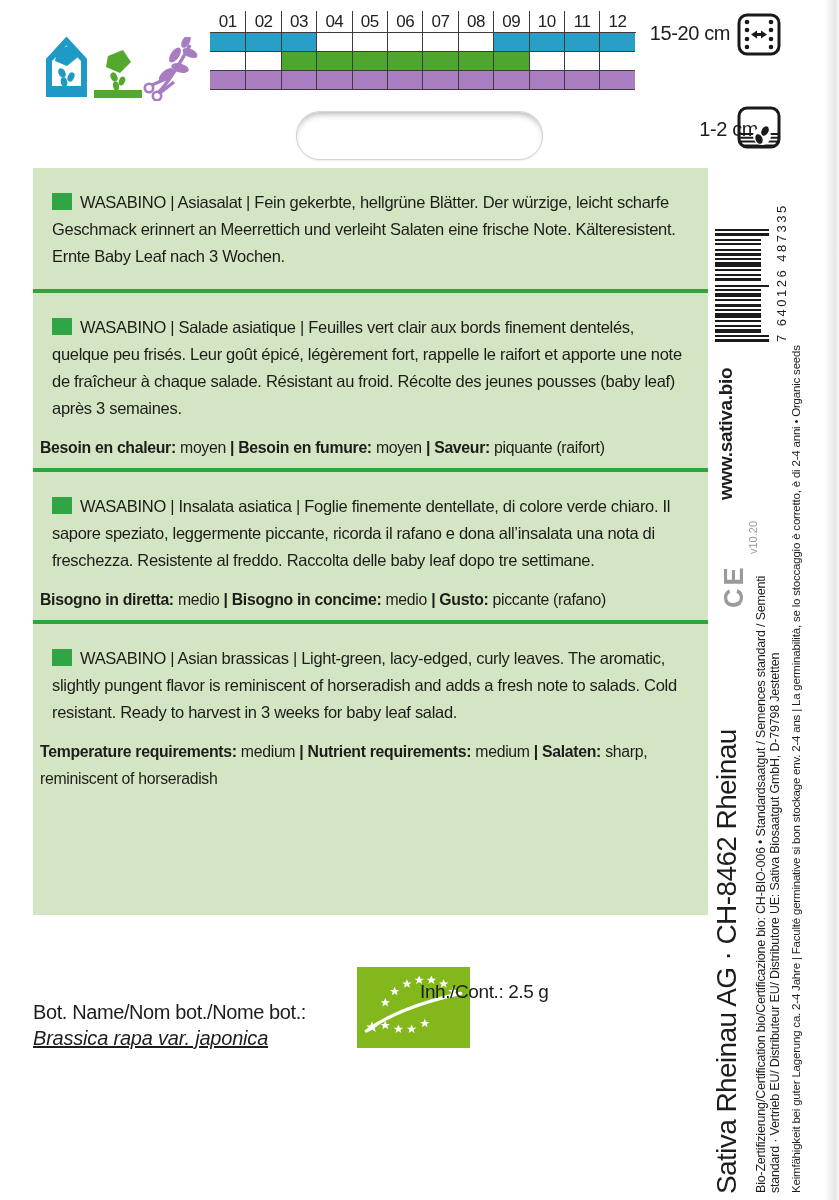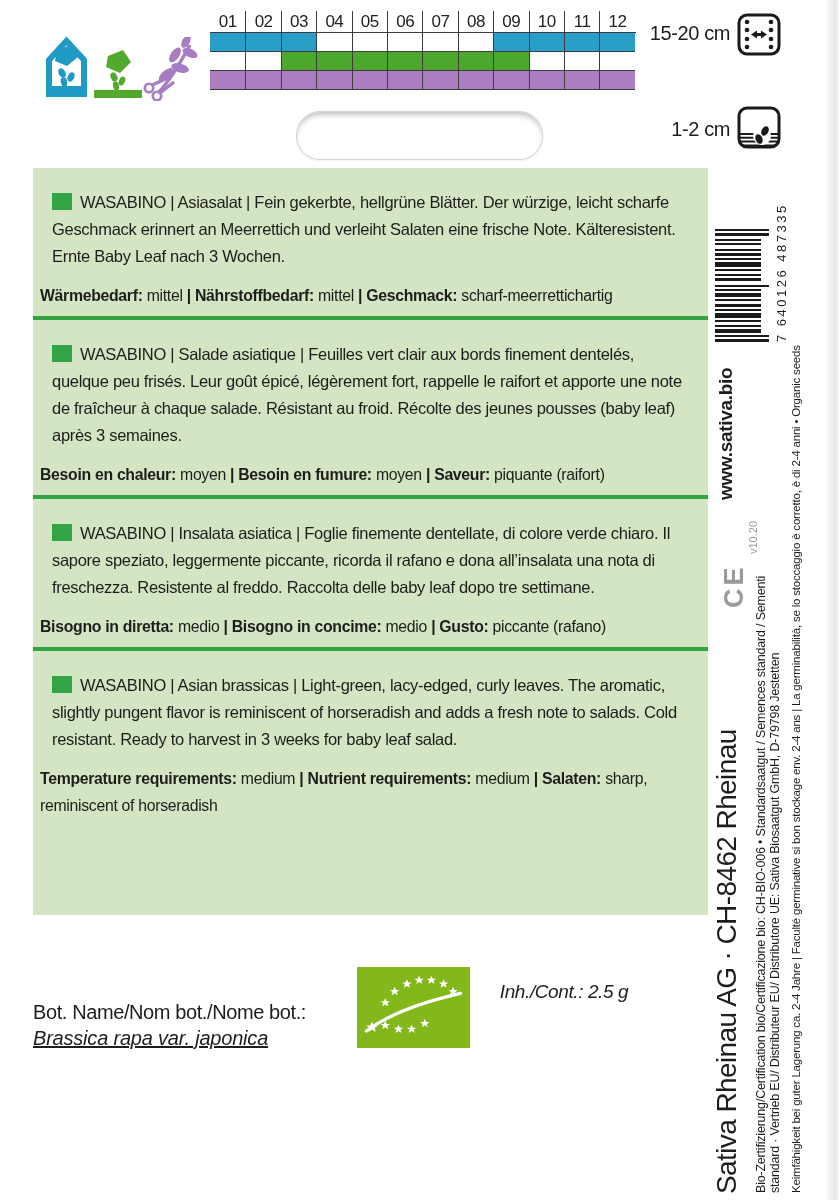--- a/index.html
+++ b/index.html
@@ -31,22 +31,22 @@
   .lang-section{padding:9px 12px 7px 7px;}
   .body{margin:12px;font-size:16.5px;line-height:27px;letter-spacing:-0.3px;}
   .bullet{display:inline-block;width:20px;height:17px;background:#31a546;
      margin-right:8px;vertical-align:-2px;}
   .stats{margin:0;font-size:15.8px;line-height:27px;letter-spacing:-0.3px;}
   .divider{height:4px;background:#2fa43f;}
 
   
   .foot-label{font-size:20px;letter-spacing:-0.4px;}
   .foot-italic{font-size:20px;font-style:italic;letter-spacing:-0.2px;text-decoration:underline;}
-  #content-block{left:420px;top:981px;width:288px;text-align:center;
-     font-size:19px;line-height:21.5px;letter-spacing:-0.4px;font-style:italic;}
+  #content-block{left:420px;top:981px;width:288px;text-align:left;
+     font-size:19px;line-height:21.5px;letter-spacing:-0.4px;}
 
   
   #side-strip{left:711px;top:158px;width:128px;height:1042px;}
   #side-inner{position:absolute;left:0;top:0;width:1042px;height:128px;
      transform-origin:top left;transform:rotate(-90deg) translateX(-1042px);}
   #side-company{position:absolute;left:6px;top:0;font-size:28px;letter-spacing:-0.6px;white-space:nowrap;}
   .side-small{position:absolute;left:7px;white-space:nowrap;color:#1d1d1b;}
   #side-cert{top:43px;font-size:12.5px;letter-spacing:-0.2px;}
   #side-cert2{top:57px;font-size:12.5px;letter-spacing:-0.2px;}
   #side-germ{top:79px;font-size:11.5px;letter-spacing:-0.2px;}
@@ -168,21 +168,21 @@
       <circle cx="34" cy="9" r="2.3"></circle>
         <circle cx="34" cy="17" r="2.3"></circle>
       <circle cx="34" cy="26" r="2.3"></circle>
         <circle cx="34" cy="34" r="2.3"></circle>
     </g>
     <path d="M17 21.5 H27" stroke="#1a1a1a" stroke-width="3"></path>
     <polygon points="14,21.5 20,17.5 20,25.5" fill="#1a1a1a"></polygon>
     <polygon points="30,21.5 24,17.5 24,25.5" fill="#1a1a1a"></polygon>
   </svg>
 
-  <div class="abs measure-label" style="left:638px;top:118px">1-2 cm</div>
+  <div class="abs measure-label" style="left:666px;top:118px">1-2 cm</div>
   <svg class="abs" style="left:737px;top:106px" width="44" height="43" viewBox="0 0 44 43">
     <defs>
         <clipPath id="depthclip">
           <rect x="2" y="2" width="40" height="39" rx="8"></rect>
         </clipPath>
       </defs>
     <g clip-path="url(#depthclip)">
       <g stroke="#1a1a1a" stroke-width="2">
         <path d="M2 28 H42"></path>
           <path d="M2 31.8 H42"></path>
@@ -195,21 +195,20 @@
     </g>
     <rect x="2" y="2" width="40" height="39" rx="8" fill="none" stroke="#1a1a1a" stroke-width="3"></rect>
   </svg>
 
   <div id="hole" class="abs"></div>
 
   <div id="greenbox" class="abs">
       <div>
       <section class="lang-section">
         <p class="body"><span class="bullet"></span><span class="body-text">WASABINO | Asiasalat | Fein gekerbte, hellgrüne Blätter. Der würzige, leicht scharfe Geschmack erinnert an Meerrettich und verleiht Salaten eine frische Note. Kälteresistent. Ernte Baby Leaf nach 3 Wochen.</span></p>
-        <p class="stats"><b>Wärmebedarf:</b> mittel <b>|</b> <b>Nährstoffbedarf:</b> mittel <b>|</b> <b>Geschmack:</b> scharf-meerrettichartig</p>
       </section>
       <div class="divider"></div>
     </div>
       <div>
       <section class="lang-section">
         <p class="body"><span class="bullet"></span><span class="body-text">WASABINO | Salade asiatique | Feuilles vert clair aux bords finement dentelés, quelque peu frisés. Leur goût épicé, légèrement fort, rappelle le raifort et apporte une note de fraîcheur à chaque salade. Résistant au froid. Récolte des jeunes pousses (baby leaf) après 3 semaines.</span></p>
         <p class="stats"><b>Besoin en chaleur:</b> moyen <b>|</b> <b>Besoin en fumure:</b> moyen <b>|</b> <b>Saveur:</b> piquante (raifort)</p>
       </section>
       <div class="divider"></div>
     </div>

